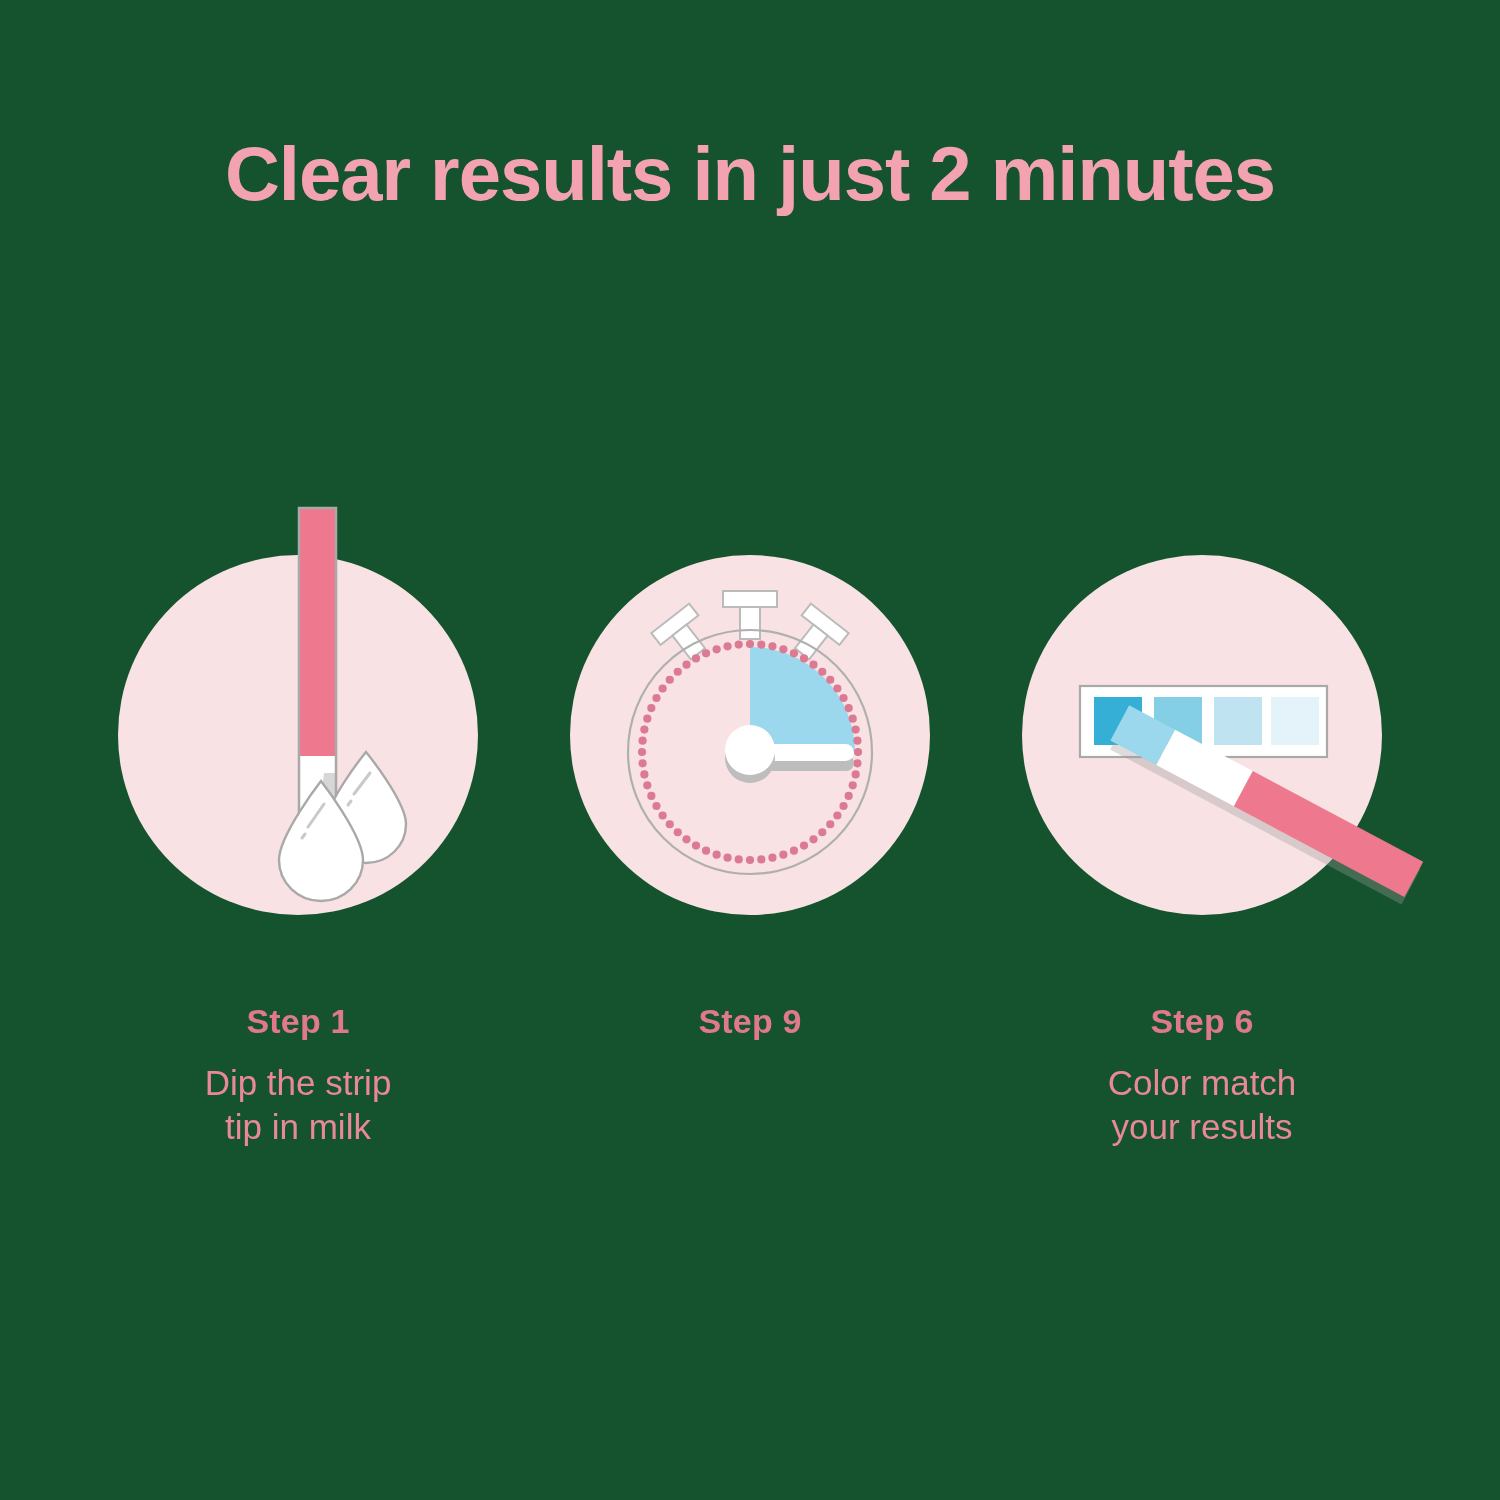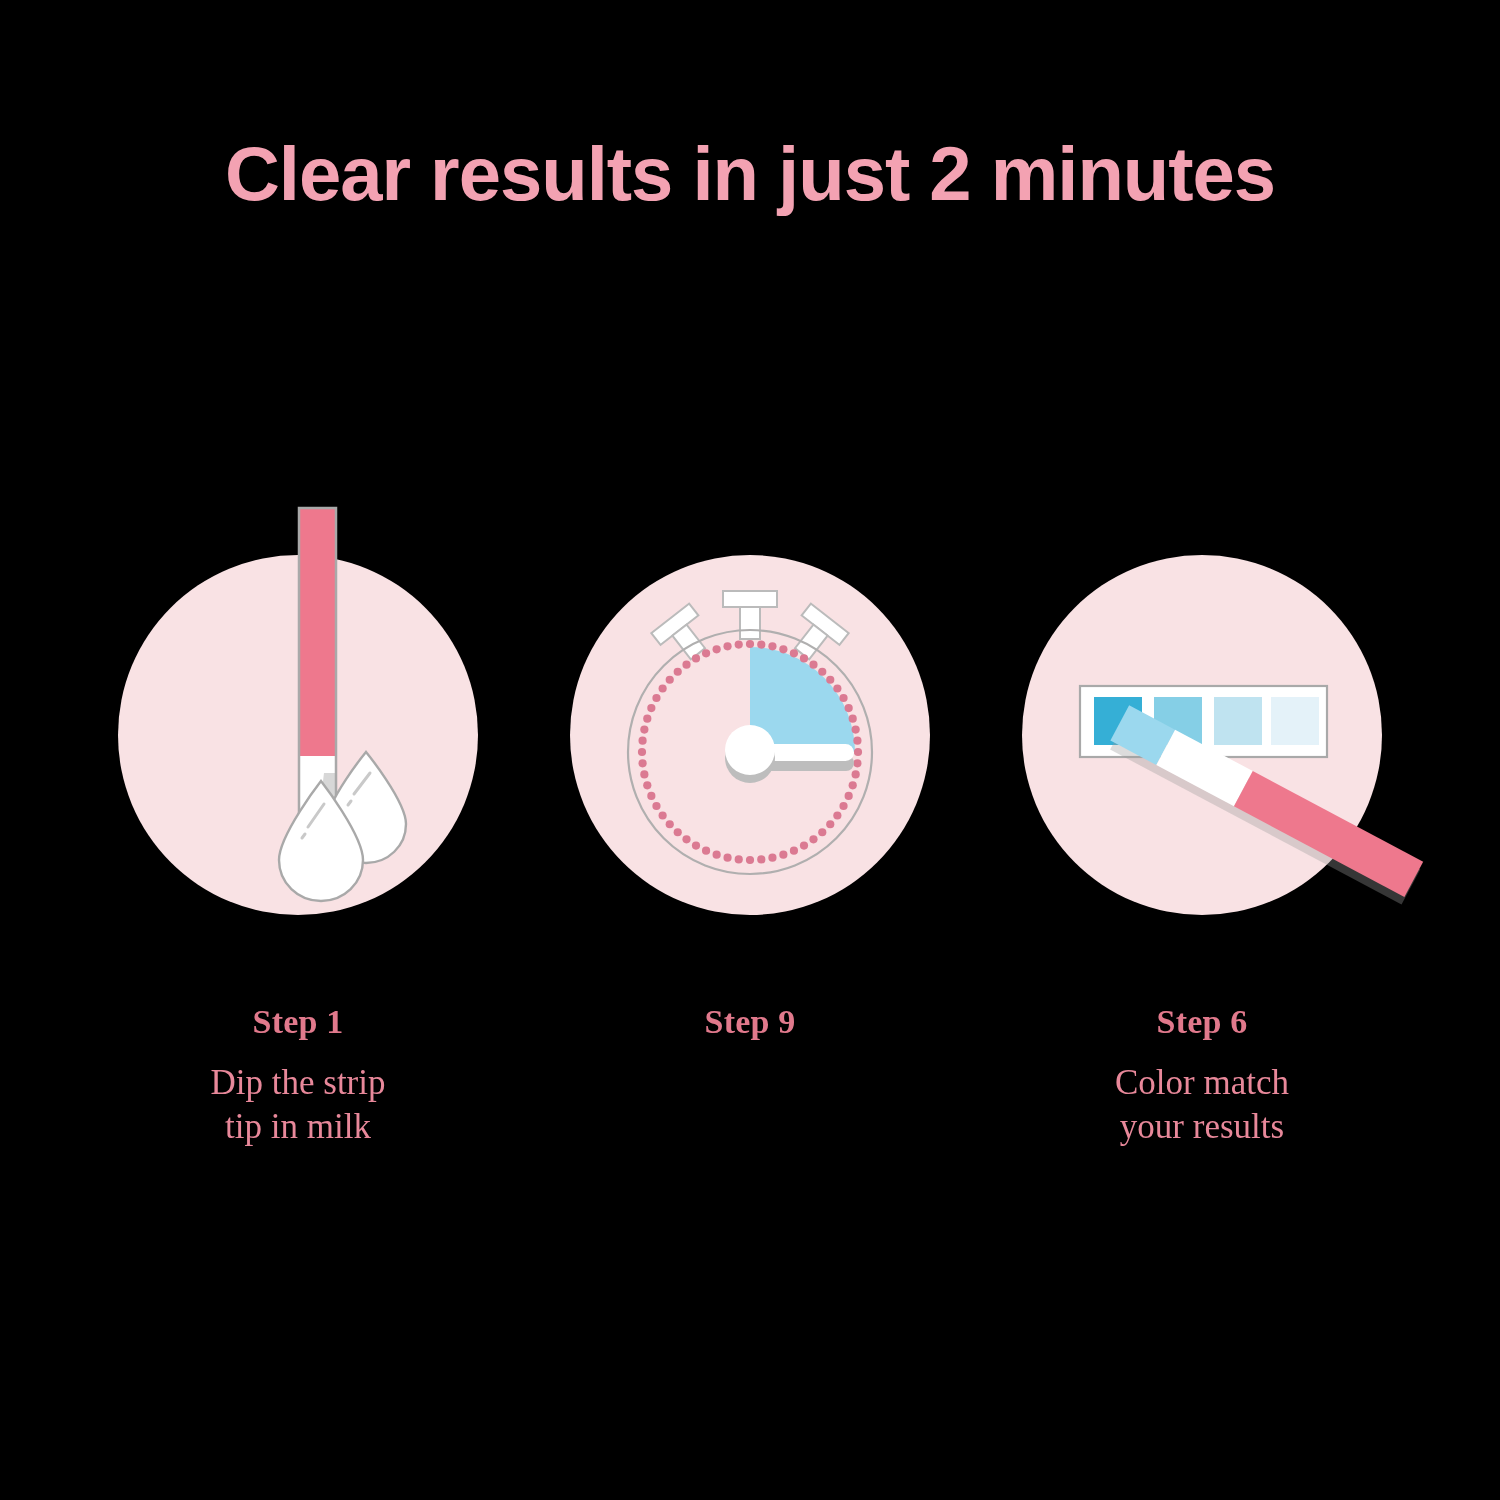--- a/index.html
+++ b/index.html
@@ -11,21 +11,21 @@
     width: 1500px;
     height: 1500px;
     font-family: "Liberation Sans", sans-serif;
     overflow: hidden;
     position: relative;
   }
   #canvas {
     position: relative;
     width: 1500px;
     height: 1500px;
-    background: #000000;
+    background: #14532d;
   }
 
   
   .title {
     position: absolute;
     top: 132px;
     left: 0;
     width: 1500px;
     text-align: center;
     font-size: 76px;
@@ -42,21 +42,20 @@
     top: 0;
     left: 0;
     width: 1500px;
     height: 1500px;
   }
   .step {
     position: absolute;
     top: 0;
     width: 460px;
     height: 1500px;
-    font-family: Liberation Serif, serif;
   }
   .step-1 { left: 68px; }
   .step-2 { left: 520px; }
   .step-3 { left: 972px; }
 
   .circle {
     position: absolute;
     left: 50%;
     top: 555px;
     width: 360px;

